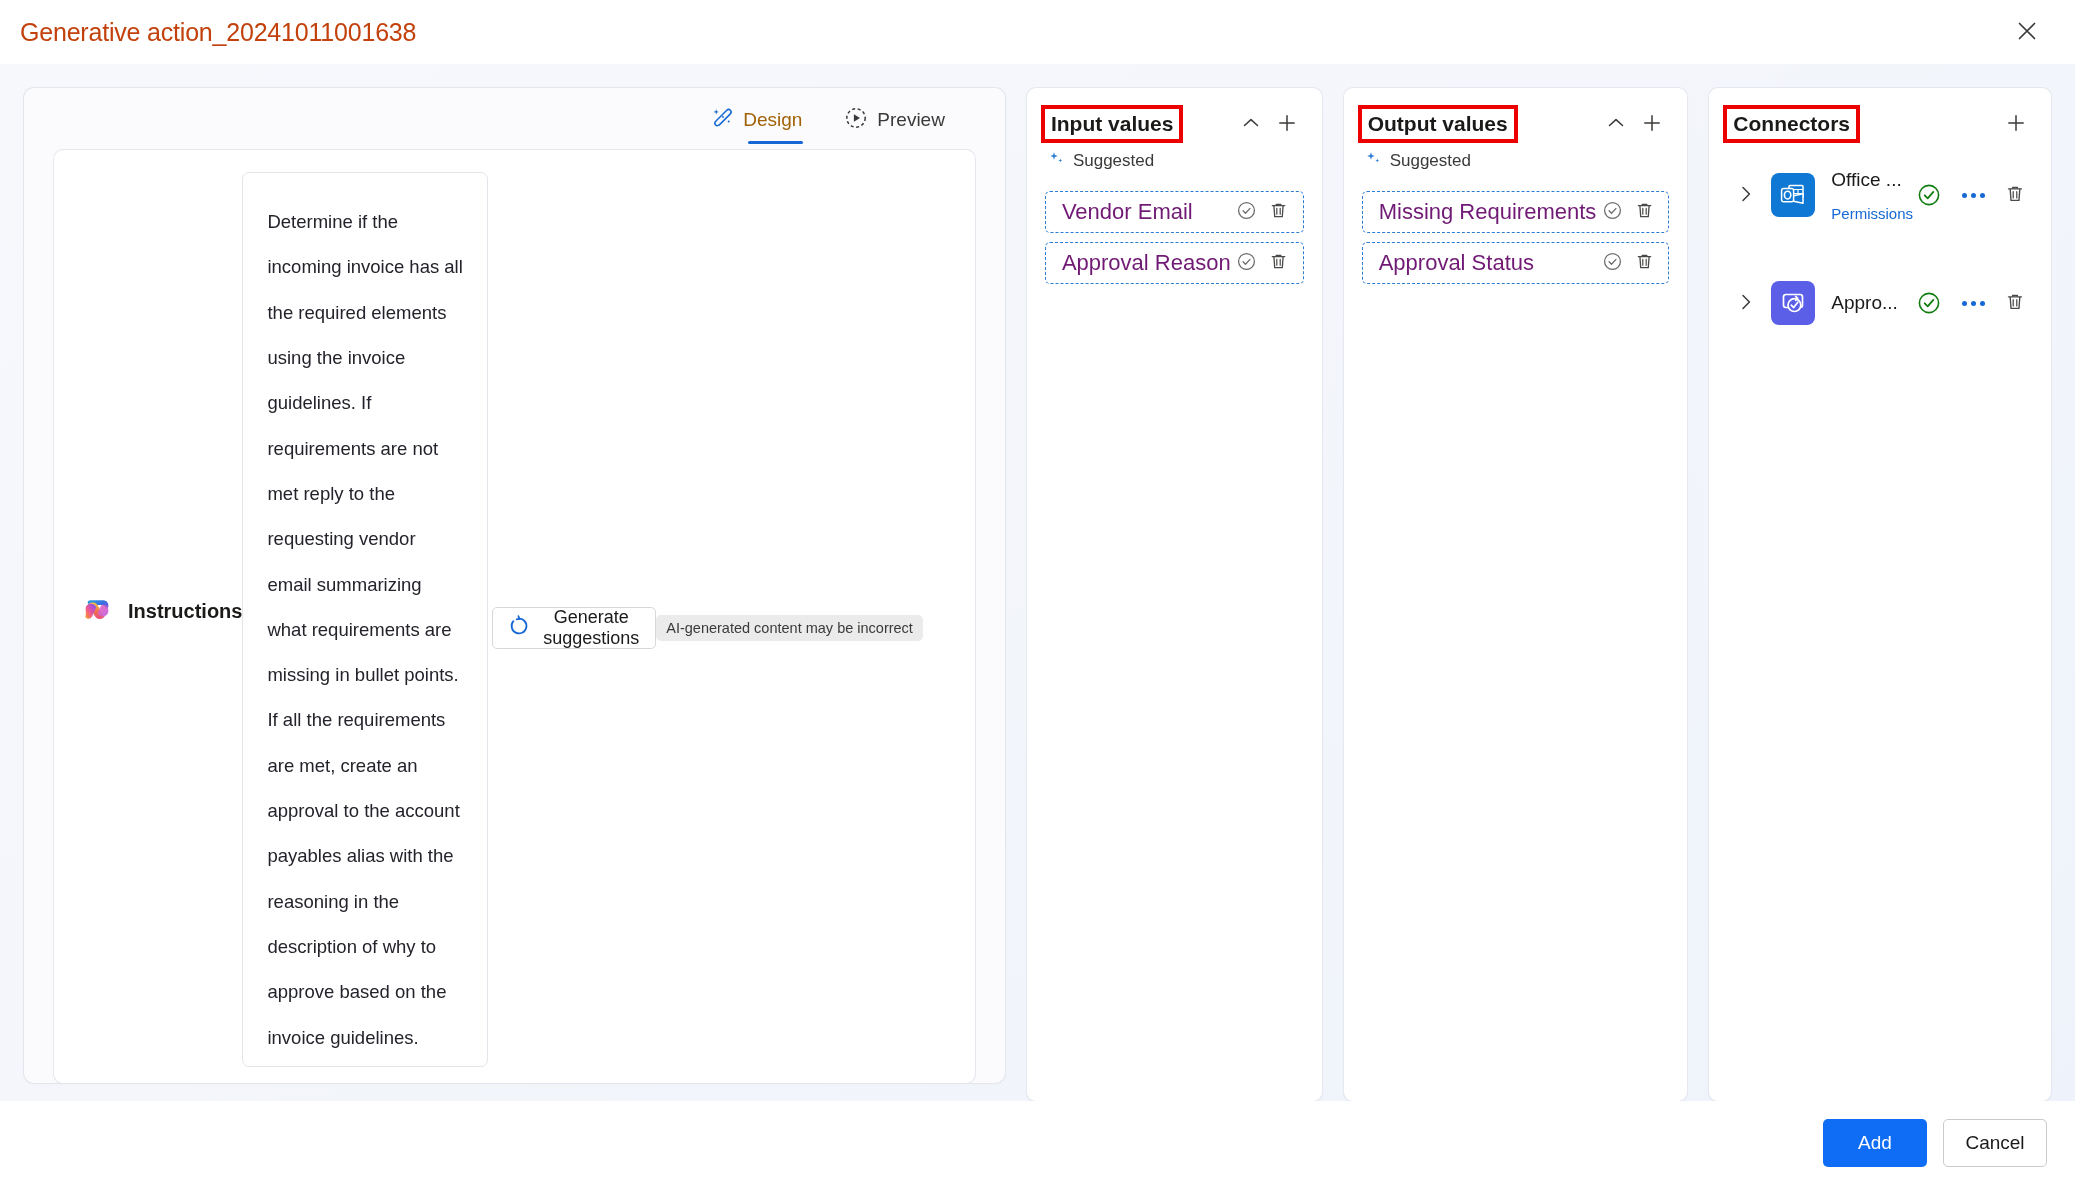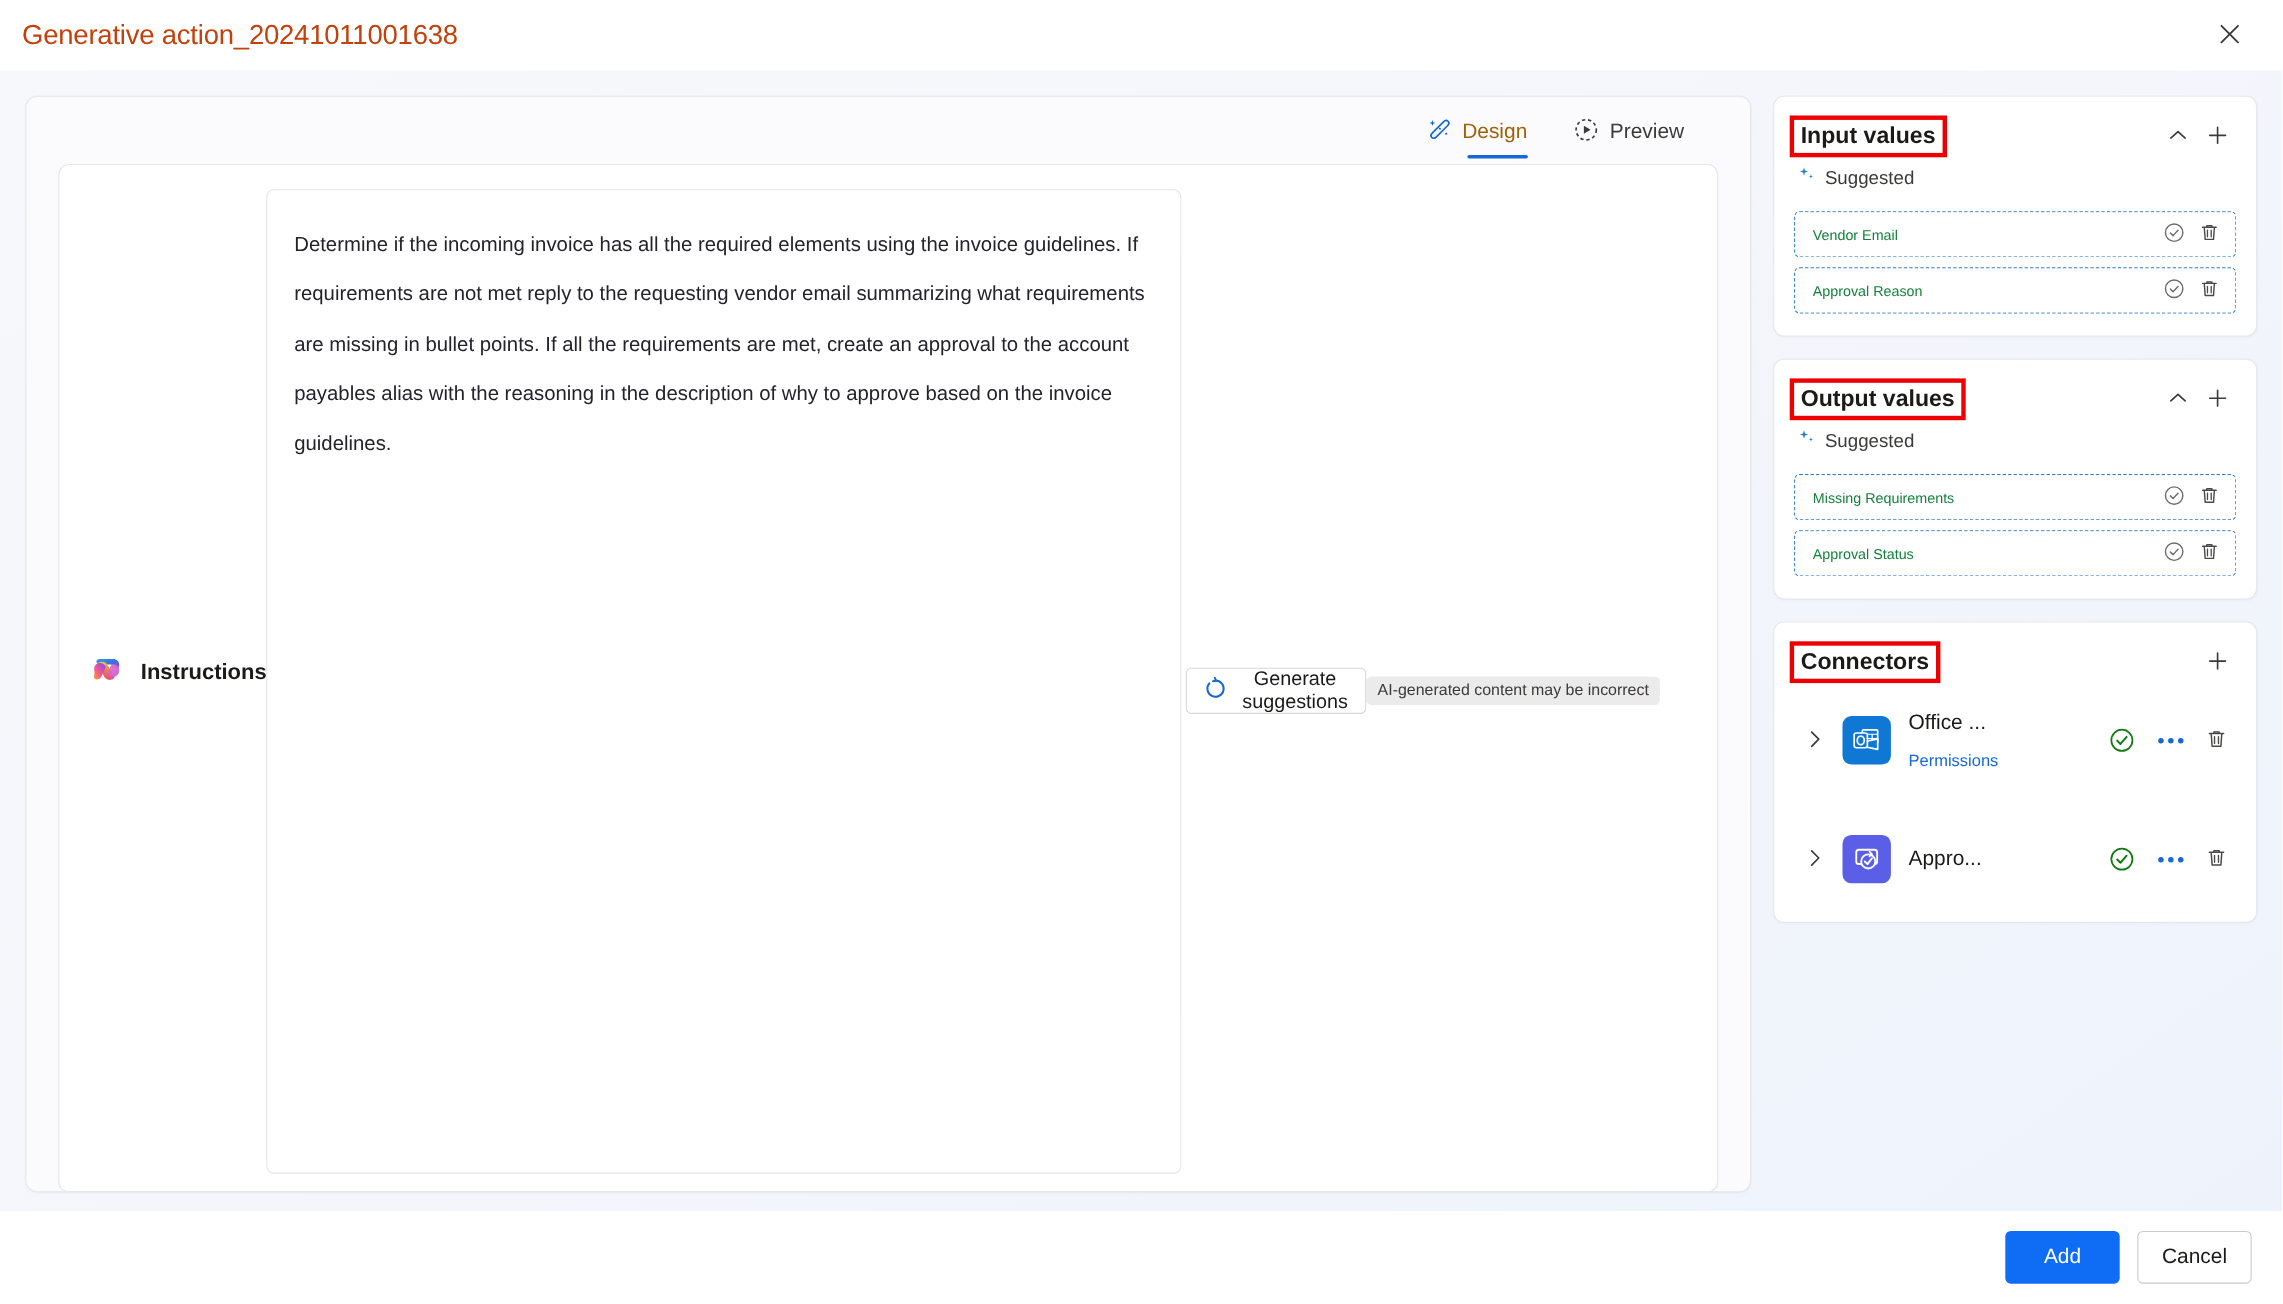--- a/index.html
+++ b/index.html
@@ -66,42 +66,42 @@
     background: #ffffff; border: 1px solid #d7d8dc; border-radius: 5px; cursor: pointer;
   }
   .gen-btn-label { font-size: 18px; color: #1b1a19; }
   .footer-spacer { flex: 1 1 auto; }
   .ai-note {
     font-size: 14.5px; color: #3b3a39; background: #ebebeb; border-radius: 5px;
     padding: 5px 10px; white-space: nowrap; margin-right: 26px;
   }
 
   
-  .side-col { flex: 0 0 438px; display: flex; flex-direction: column; gap: 22px; }
+  .side-col { flex: 0 0 438px; display: flex; gap: 22px; }
   .panel {
     background: #ffffff; border-radius: 9px;
     box-shadow: 0 0 0 1px rgba(229,231,238,.95), 0 1px 3px rgba(0,0,0,.05);
     padding: 16px 18px 20px 18px;
   }
   .panel-head { display: flex; align-items: center; height: 40px; }
   .panel-title-wrap { position: relative; display: inline-flex; align-items: center; }
   .panel-title { font-size: 21px; color: #1b1a19; font-weight: 600; white-space: nowrap; padding: 3px 6px; }
   .annot { outline: 4px solid #ec0000; outline-offset: 0px; }
   .panel-head-spacer { flex: 1 1 auto; }
   .icon-btn {
     width: 34px; height: 34px; display: flex; align-items: center; justify-content: center;
     border: 0; background: transparent; border-radius: 4px; cursor: pointer; margin-left: 2px;
   }
   .suggested-row { display: flex; align-items: center; gap: 8px; padding: 6px 0 10px 2px; }
   .suggested-label { font-size: 17px; color: #3b3a39; }
   .value-item {
     display: flex; align-items: center; height: 42px; margin-top: 9px;
     border: 1.6px dashed #2b7cd3; border-radius: 5px; padding: 0 8px 0 16px; background: #ffffff; cursor: pointer;
   }
-  .value-label { font-size: 13px; color: #15803d; flex: 1 1 auto; white-space: nowrap; overflow: hidden; text-overflow: ellipsis; }
+  .value-label { font-size: 22px; color: #701a75; flex: 1 1 auto; white-space: nowrap; overflow: hidden; text-overflow: ellipsis; }
   .mini-btn {
     width: 32px; height: 32px; display: flex; align-items: center; justify-content: center;
     border: 0; background: transparent; border-radius: 4px; cursor: pointer;
   }
 
   
   .connector-row { display: flex; align-items: center; height: 74px; padding: 0 2px; }
   .chev-btn {
     width: 34px; height: 34px; display: flex; align-items: center; justify-content: center;
     border: 0; background: transparent; border-radius: 4px; cursor: pointer; margin-right: 8px;

